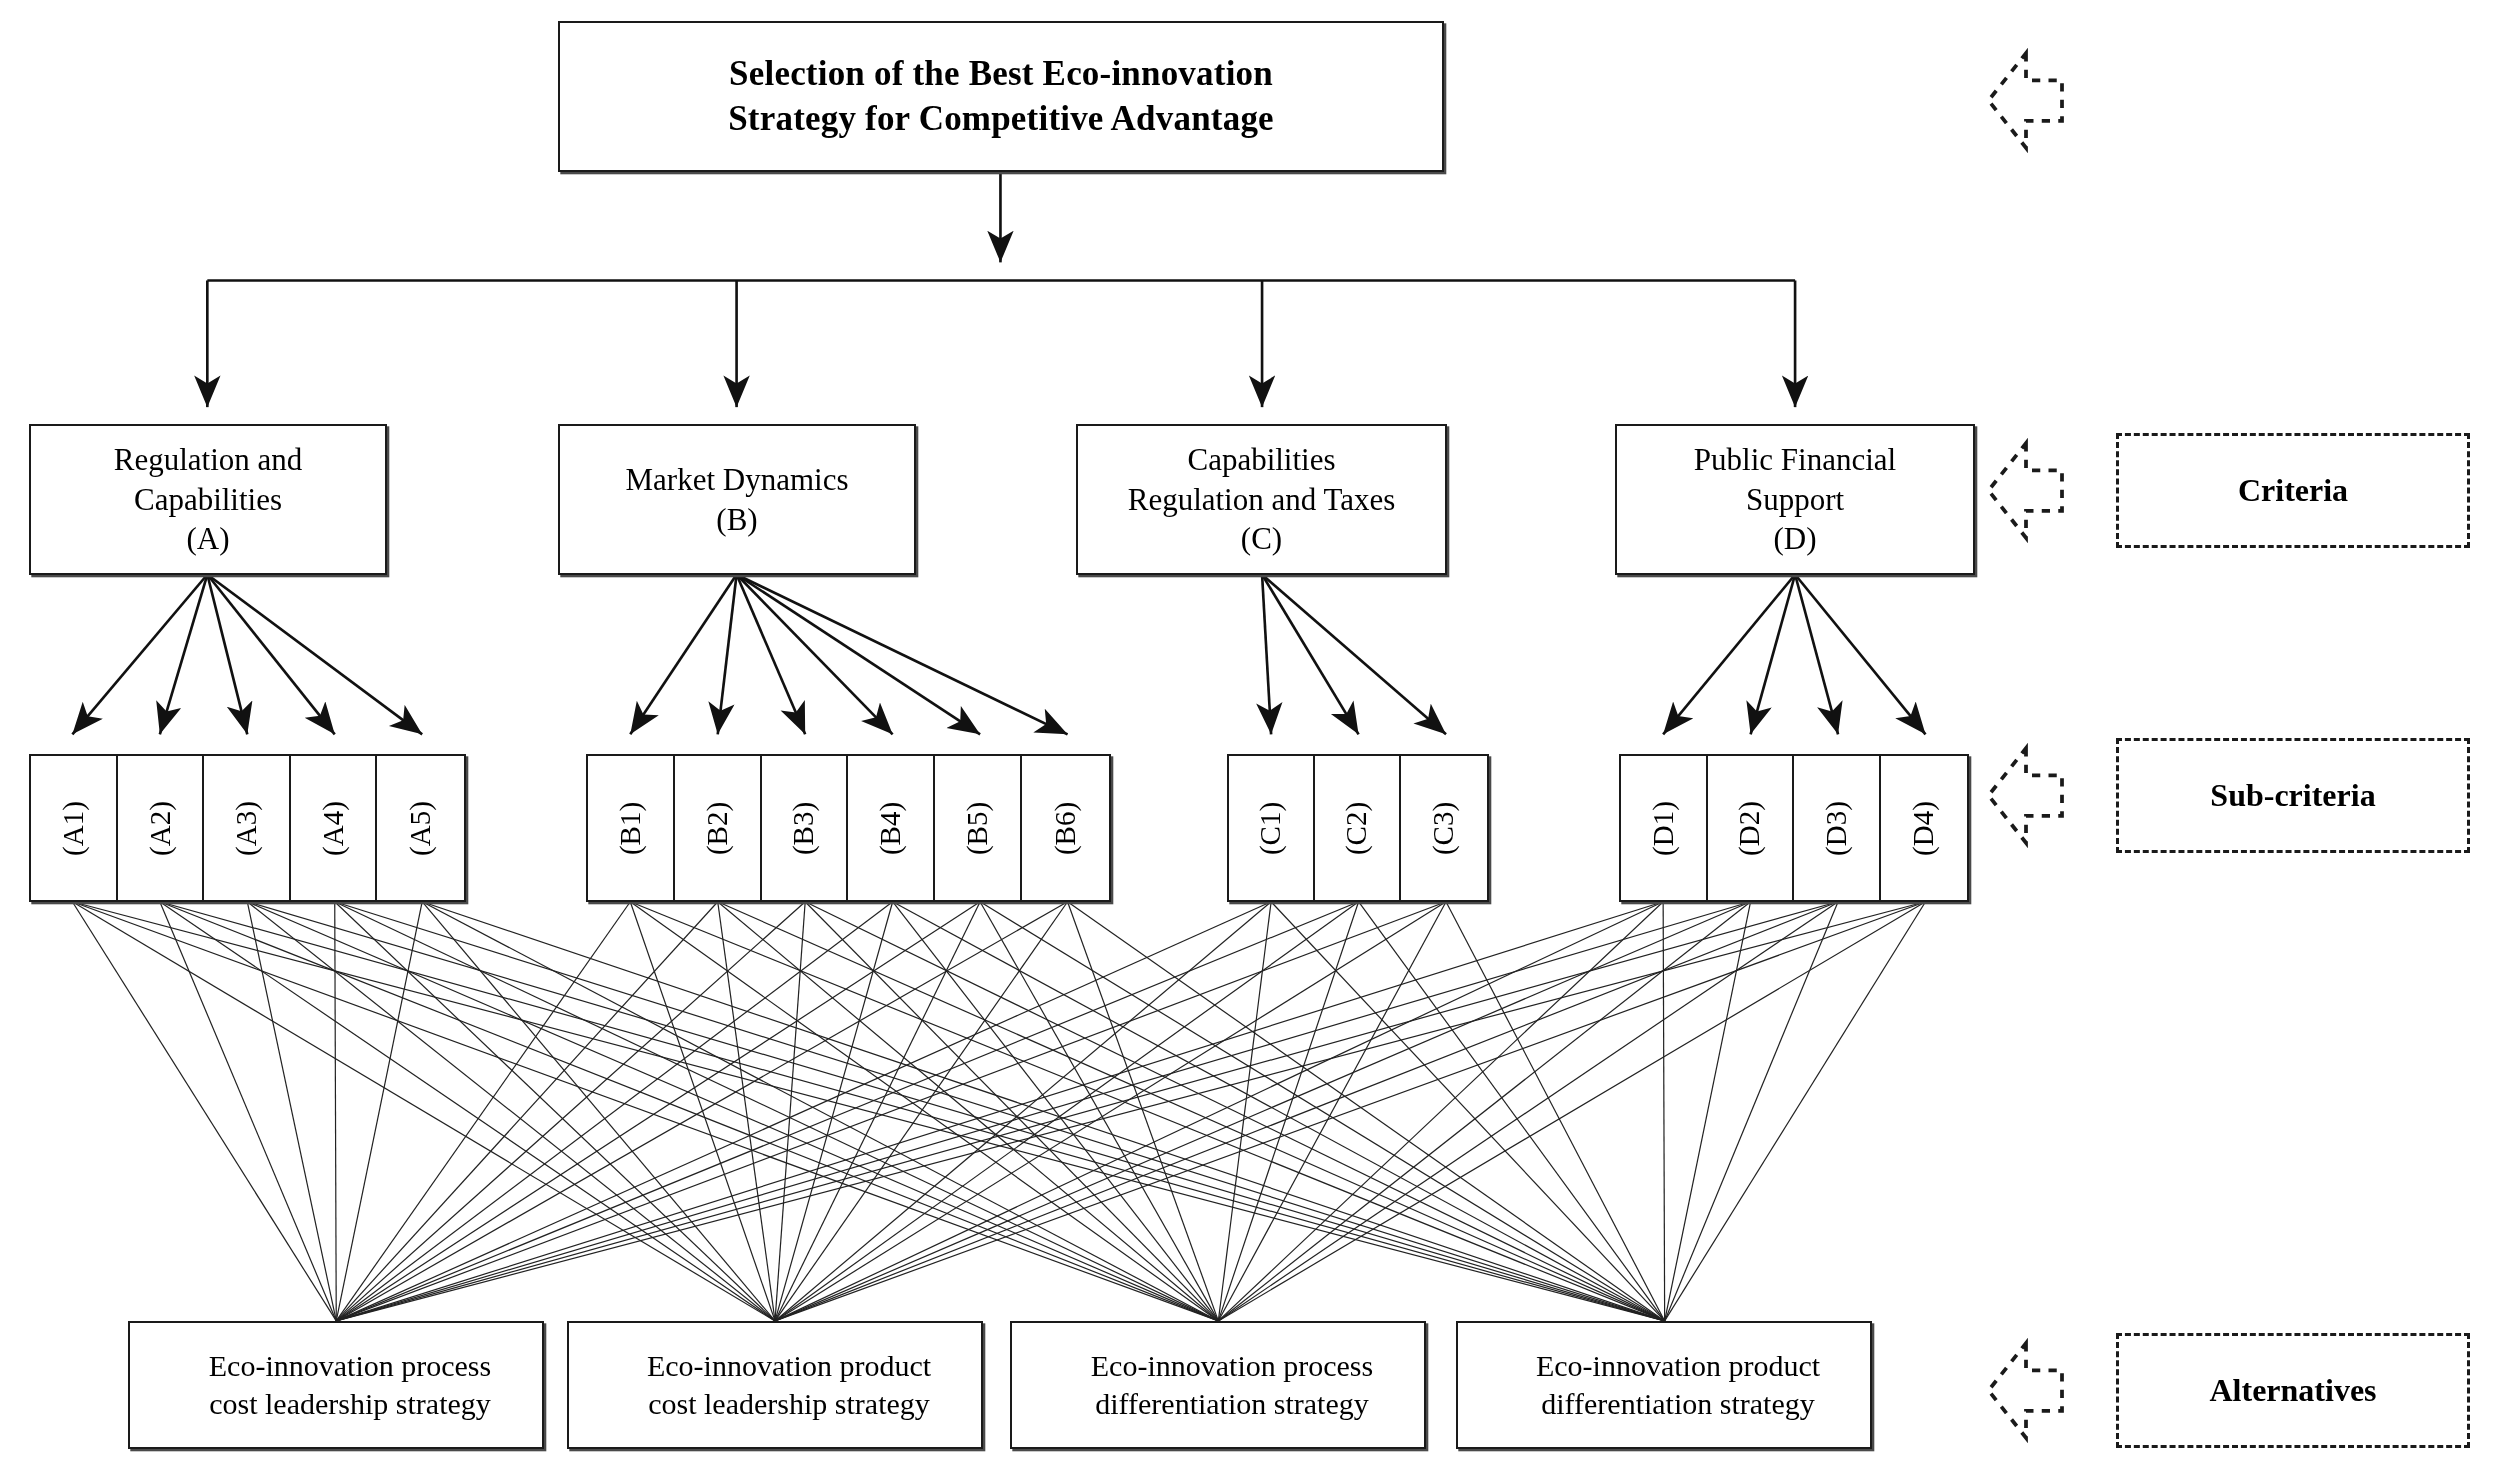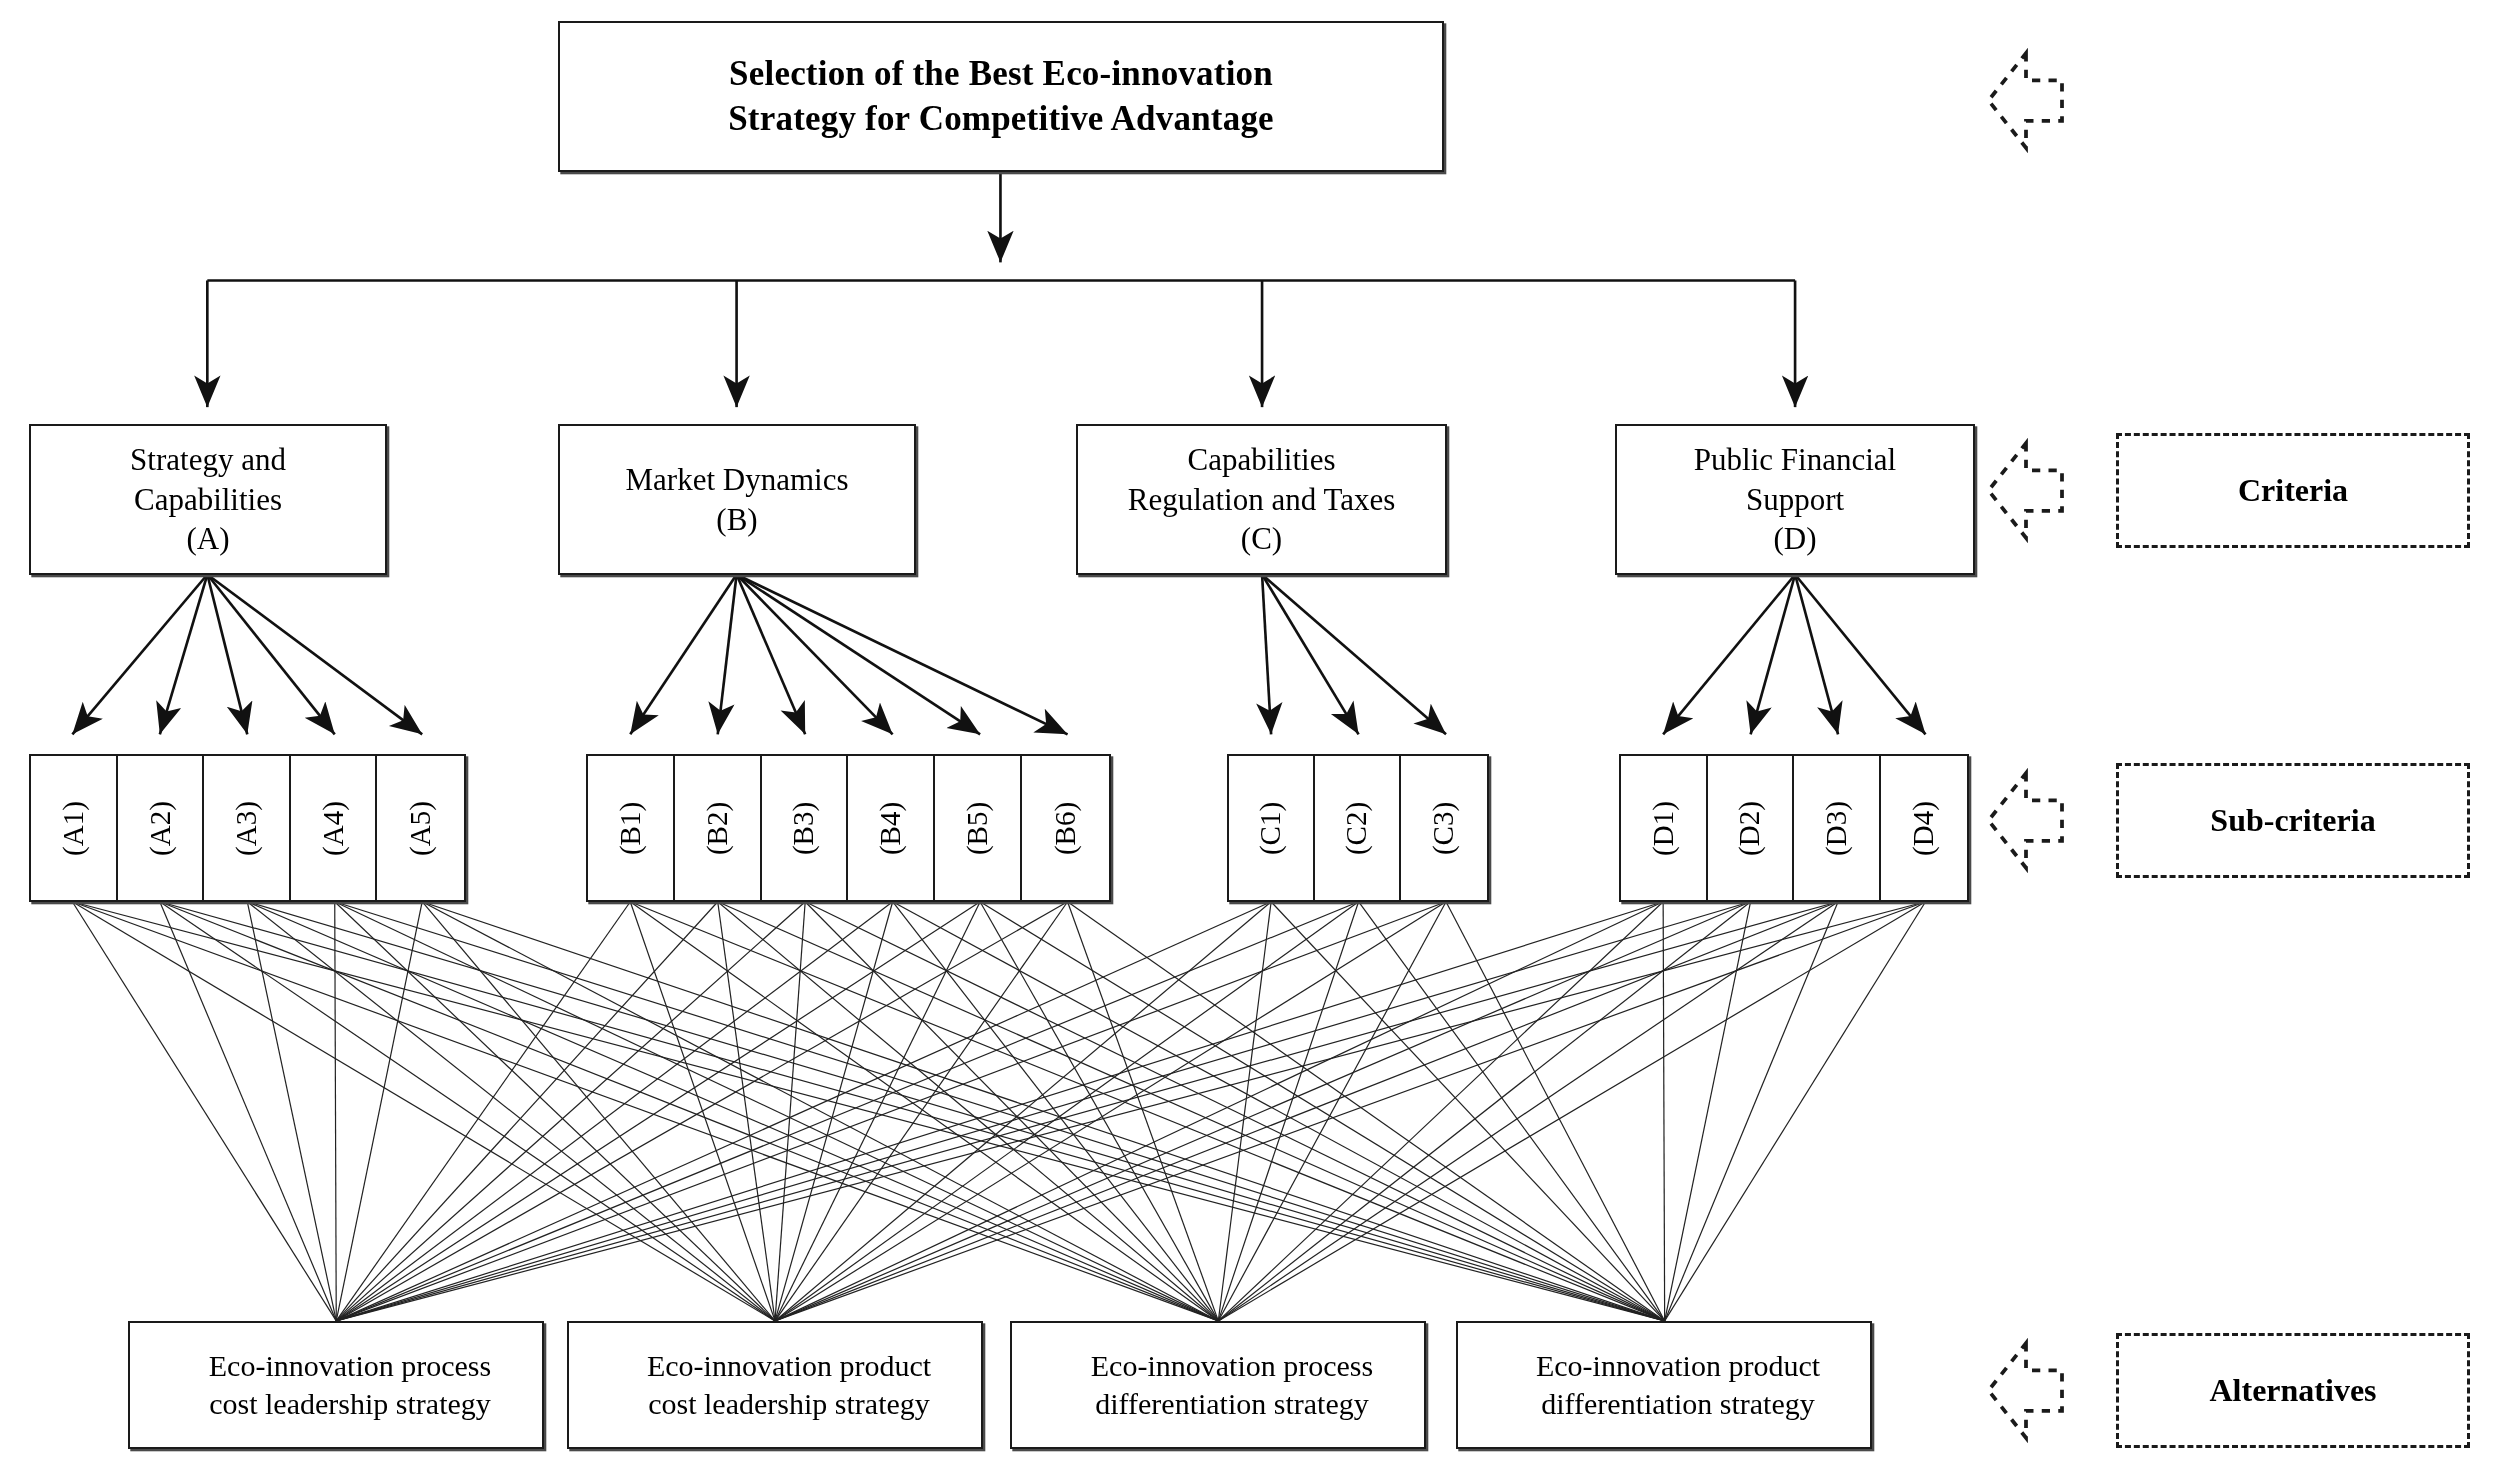--- a/index.html
+++ b/index.html
@@ -81,21 +81,21 @@
     box-sizing:border-box;
     width:354px;height:115px;
     border:3px dashed #1a1a1a;
     background:#fff;
     display:flex;align-items:center;justify-content:center;
     font-size:32px;font-weight:bold;
     margin-left:45px;
   }
   #legend-goal{top:44px;}
   #legend-criteria{top:433px;}
-  #legend-subcriteria{top:763px;}
+  #legend-subcriteria{top:738px;}
   #legend-alternatives{top:1333px;}
 </style>
 </head>
 <body>
 
 <div id="stage">
 
   <svg id="wires" viewBox="0 0 3316 1963" preserveAspectRatio="none">
     <defs>
       <marker id="ah" markerWidth="16" markerHeight="16" refX="12" refY="5" orient="auto" markerUnits="strokeWidth">
@@ -211,21 +211,21 @@
 
   <div id="goal-box" class="node shadowed">
     <span class="lbl">
       <span>Selection of the Best Eco-innovation</span><br>
       <span>Strategy for Competitive Advantage</span>
     </span>
   </div>
 
   <div id="crit-a" class="node crit-box shadowed">
     <span class="lbl">
-      <span>Strategy and</span><br>
+      <span>Regulation and</span><br>
       <span>Capabilities</span><br>
       <span>(A)</span>
     </span>
   </div>
   <div id="crit-b" class="node crit-box shadowed">
     <span class="lbl">
       <span>Market Dynamics</span><br>
       <span>(B)</span>
     </span>
   </div>

